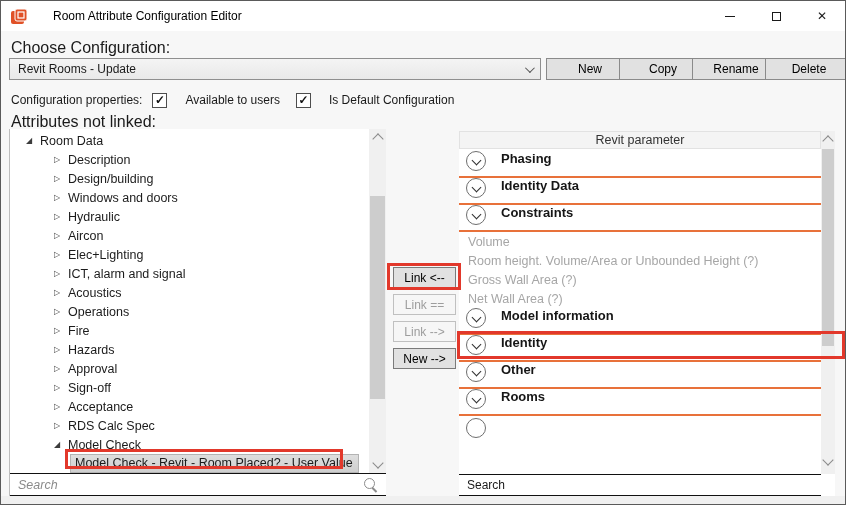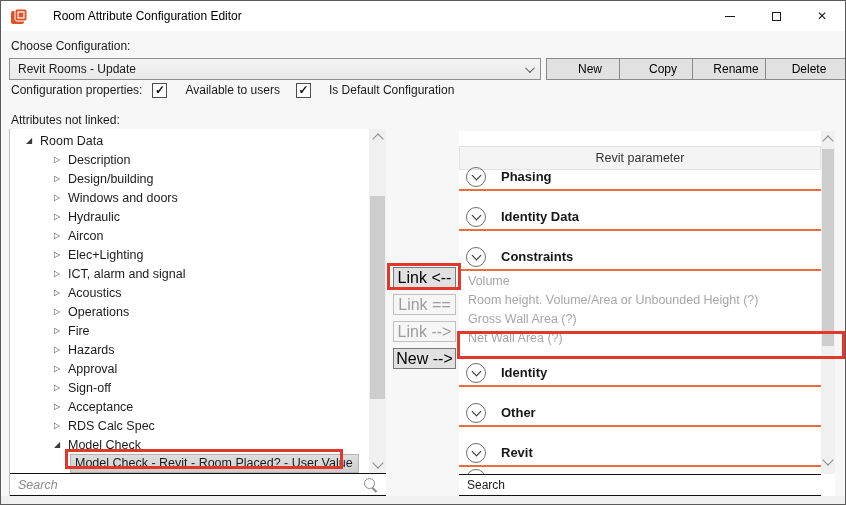--- a/index.html
+++ b/index.html
@@ -12,33 +12,33 @@
   
   .titlebar { position:absolute; left:0; top:0; width:100%; height:30px; background:#ffffff; display:flex; align-items:center; }
   .app-icon { width:17px; height:17px; margin-left:10px; position:relative; flex:0 0 auto; }
   .title-text { margin-left:25px; font-size:12px; color:#000; }
   .caption-group { margin-left:auto; display:flex; height:30px; }
   .capbtn { width:46px; height:30px; display:flex; align-items:center; justify-content:center; }
   .glyph-min { width:10px; height:1px; background:#1a1a1a; }
   .glyph-max { width:9px; height:9px; border:1px solid #1a1a1a; }
   .glyph-close { font-size:12px; color:#1a1a1a; line-height:1; }
   
-  .field-label { position:absolute; left:10px; font-size:12px; color:#1a1a1a; }
+  .field-label { position:absolute; left:10px; font-size:16px; color:#1a1a1a; }
   .combo {
     position:absolute; left:8px; top:57px; width:532px; height:22px;
     background:linear-gradient(#f4f4f4,#e9e9e9); border:1px solid #8f8f8f;
     display:flex; align-items:center; padding:0 8px;
   }
   .combo .chev { margin-left:auto; width:7px; height:7px; border-right:1.4px solid #555; border-bottom:1.4px solid #555; transform:rotate(45deg) translateY(-2px); }
   .winbtn {
     position:absolute; top:57px; width:88px; height:22px;
     background:#e1e1e1; border:1px solid #8a8a8a; font-size:12px; color:#000;
     display:flex; align-items:center; justify-content:center; font-family:"Liberation Sans",sans-serif;
   }
-  .props-row { position:absolute; left:10px; top:80px; height:18px; display:flex; align-items:center; }
+  .props-row { position:absolute; left:10px; top:90px; height:18px; display:flex; align-items:center; }
   .checkbox { width:15px; height:15px; border:1px solid #4d4d4d; background:#fff; display:flex; align-items:center; justify-content:center; font-size:12px; font-weight:bold; color:#111; }
   .cb-label { margin-left:18px; }
   .cb-wrap { display:flex; align-items:center; margin-left:16px; }
   .cb-wrap:first-of-type { margin-left:10px; }
   
   .tree-panel { position:absolute; left:8px; top:128px; width:377px; height:367px; background:#ffffff; border-left:1px solid #bdbdbd; }
   .tree-scroll { position:absolute; right:0; top:0; width:17px; height:344px; background:#f0f0f0; }
   .tree-rows { position:absolute; left:0; top:0; width:360px; height:344px; overflow:hidden; padding-top:2px; }
   .trow { height:19px; display:flex; align-items:center; white-space:nowrap; }
   .arrow { width:10px; text-align:center; font-size:8px; color:#444; flex:0 0 auto; }
@@ -56,29 +56,29 @@
   .searchbox .ph { font-style:italic; color:#8a8a8a; font-size:12.5px; }
   .mag { margin-left:auto; position:relative; width:15px; height:15px; flex:0 0 auto; }
   .mag::before { content:""; position:absolute; left:1px; top:1px; width:9px; height:9px; border:1.5px solid #8c8c8c; border-radius:50%; }
   .mag::after { content:""; position:absolute; left:10px; top:10px; width:6px; height:1.6px; background:#8c8c8c; transform:rotate(45deg); transform-origin:0 0; }
   
   .sb-chev { position:absolute; left:50%; width:8px; height:8px; border-left:1.4px solid #8a8a8a; border-top:1.4px solid #8a8a8a; }
   .sb-up { top:6px; transform:translateX(-50%) rotate(45deg); }
   .sb-down { transform:translateX(-50%) rotate(225deg); }
   .sb-thumb { position:absolute; left:1px; right:1px; background:#cdcdcd; }
   
-  .linkbtn { position:absolute; left:392px; width:63px; height:21px; display:flex; align-items:center; justify-content:center; font-size:16px; }
+  .linkbtn { position:absolute; left:392px; width:63px; height:21px; display:flex; align-items:center; justify-content:center; font-size:12px; }
   .linkbtn.enabled { background:#e1e1e1; border:1px solid #7a7a7a; color:#000; }
   .linkbtn.disabled { background:#f6f6f6; border:1px solid #c0c0c0; color:#9d9d9d; }
   
   .right-panel { position:absolute; left:458px; top:130px; width:376px; height:365px; background:#ffffff; }
-  .rp-header { position:absolute; left:0; top:15px; width:362px; height:24px; background:#f4f4f4; border:1px solid #e2e2e2; display:flex; align-items:center; justify-content:center; font-size:12.5px; color:#333; }
+  .rp-header { position:absolute; left:0; top:0; width:362px; height:18px; background:#f4f4f4; border:1px solid #e2e2e2; display:flex; align-items:center; justify-content:center; font-size:12.5px; color:#333; }
   .rp-scroll { position:absolute; right:0; top:0; width:14px; height:343px; background:#f0f0f0; }
   .rp-content { position:absolute; left:0; top:20px; width:362px; height:323px; overflow:hidden; }
-  .section { height:27px; display:flex; align-items:center; padding-left:7px; border-bottom:2px solid #e8713a;margin-top:13px; }
+  .section { height:27px; display:flex; align-items:flex-start; padding-left:7px; border-bottom:2px solid #e8713a; }
   .section.expanded { border-bottom:none; }
   .circle { width:20px; height:20px; border:1.6px solid #6e6e6e; border-radius:50%; position:relative; flex:0 0 auto; }
   .circle::after { content:""; position:absolute; left:5.5px; width:6px; height:6px; border-left:1.8px solid #2f2f2f; border-bottom:1.8px solid #2f2f2f; }
   .circle.down::after { top:4.5px; transform:rotate(-45deg); }
   .circle.up::after { top:7.5px; transform:rotate(135deg); }
   .sec-label { margin-left:15px; font-weight:bold; font-size:13px; color:#161616; }
   .pitem { height:19px; display:flex; align-items:center; padding-left:9px; font-size:12.5px; color:#a6a6a6; }
   .pitem.selected { height:22px; }
   .pitem.selected .ptext { background:linear-gradient(#dcdcdc,#cfcfcf); border:1px solid #b3b3b3; width:352px; padding:1px 0 2px 8px; margin-left:-9px; padding-left:17px; color:#979797; }
   .rp-search {
@@ -260,29 +260,33 @@
           <div class="ptext">Room height. Volume/Area or Unbounded Height (?)</div>
         </div>
         <div class="pitem">
           <div class="ptext">Gross Wall Area (?)</div>
         </div>
         <div class="pitem">
           <div class="ptext">Net Wall Area (?)</div>
         </div>
         <div class="section">
           <div class="circle down"></div>
+          <div class="sec-label">Model information</div>
+        </div>
+        <div class="section">
+          <div class="circle down"></div>
           <div class="sec-label">Identity</div>
         </div>
         <div class="section">
           <div class="circle down"></div>
           <div class="sec-label">Other</div>
         </div>
         <div class="section">
           <div class="circle down"></div>
-          <div class="sec-label">Revit</div>
+          <div class="sec-label">Rooms</div>
         </div>
         <div class="partial-circle"></div>
       </div>
     <div class="rp-scroll">
       <span class="sb-chev sb-up"></span>
       <div class="sb-thumb" style="top:18px; height:197px;"></div>
       <span class="sb-chev sb-down" style="top:325px;"></span>
     </div>
     <div class="rp-search">
       <span class="ph">Search</span>

